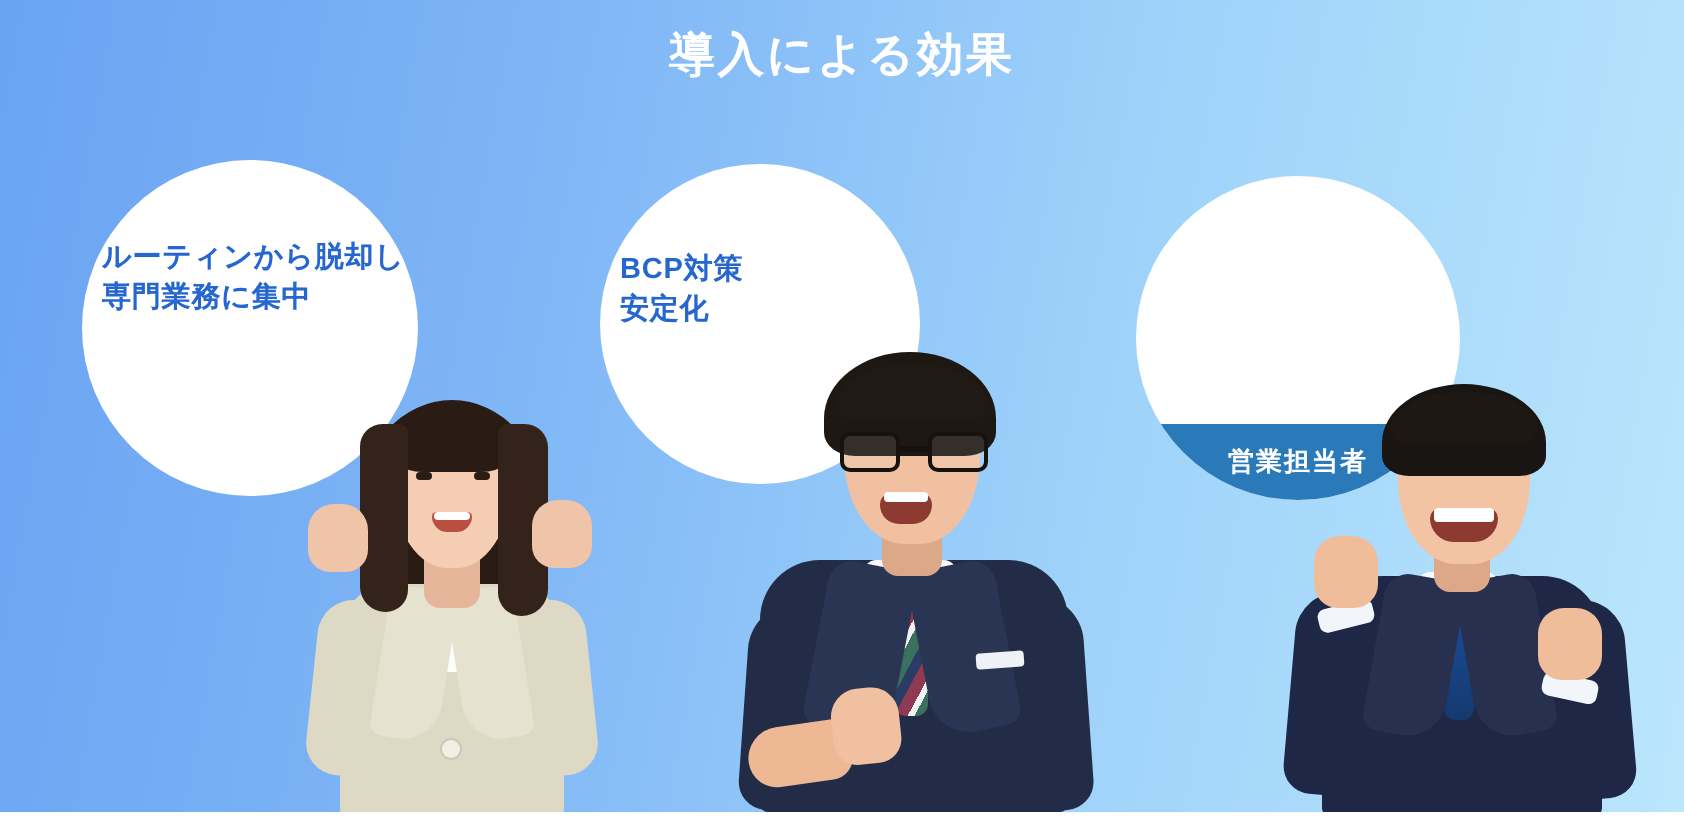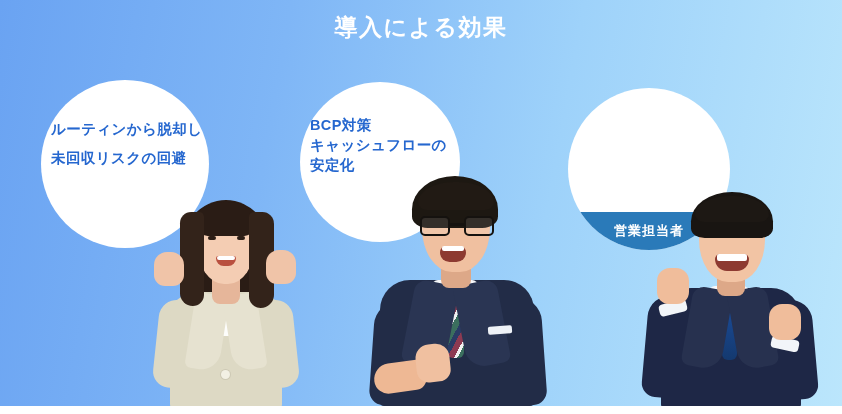--- a/index.html
+++ b/index.html
@@ -350,29 +350,28 @@
 </head>
 <body>
 
 <div id="stage">
 
   <div class="page-title">導入による効果</div>
 
   <div class="bubble" id="bubble-1">
     <div class="bubble-body">
       <div class="bubble-line">ルーティンから脱却し</div>
+      <div class="bubble-line">専門業務に集中</div>
       <div class="bubble-gap"></div>
-      <div class="bubble-line">未回収リスクの回避</div>
     </div>
   </div>
 
   <div class="bubble" id="bubble-2">
     <div class="bubble-body">
       <div class="bubble-line">BCP対策</div>
-      <div class="bubble-line">キャッシュフローの</div>
       <div class="bubble-line">安定化</div>
     </div>
   </div>
 
   <div class="bubble" id="bubble-3">
     <div class="bubble-band">
       <span class="band-label">営業担当者</span>
     </div>
   </div>
 

